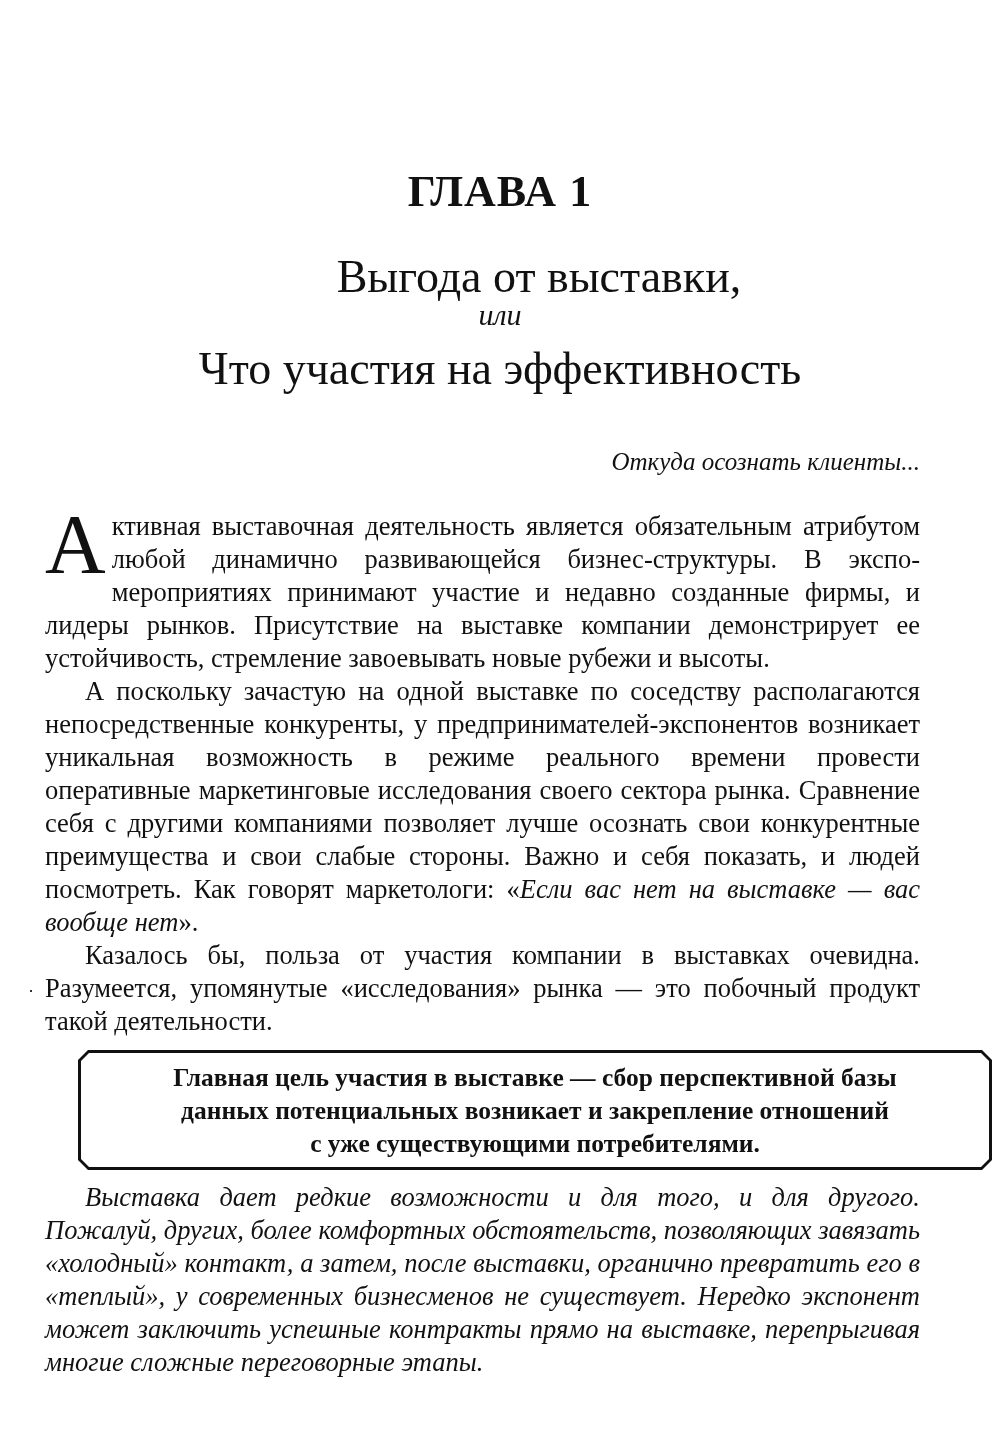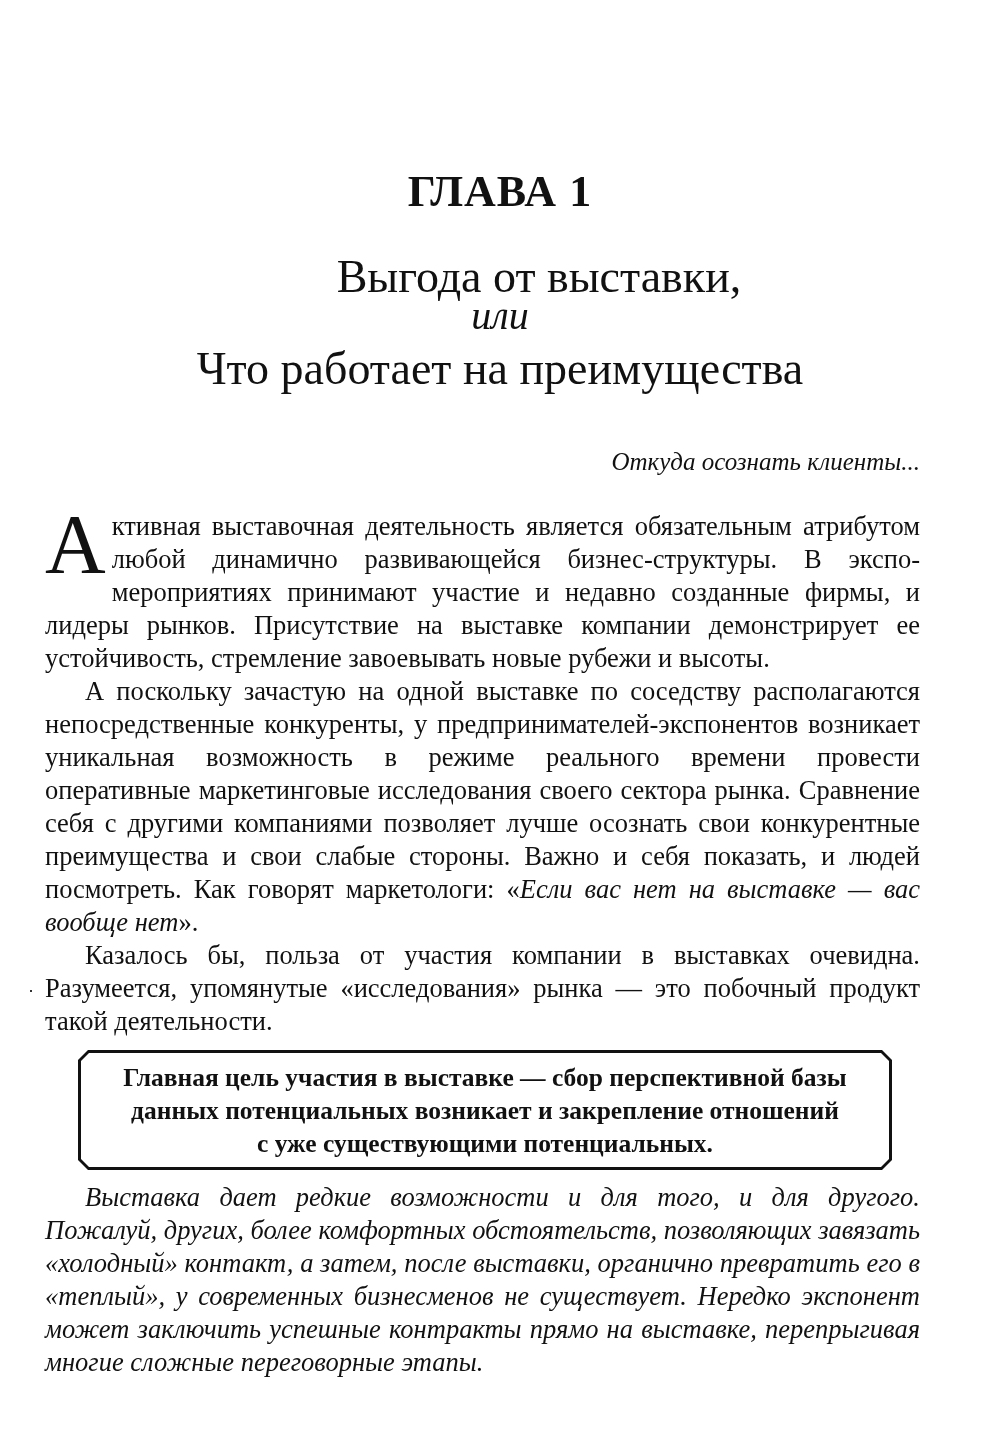--- a/index.html
+++ b/index.html
@@ -11,42 +11,42 @@
   .page { position: absolute; left: 0; top: 0; width: 1000px; height: 1431px; margin-top: 28px; }
   .chapter-label {
     position: absolute; left: 0; width: 1000px; top: 138px; text-align: center;
     font-family: "Liberation Serif", serif; font-weight: bold; font-size: 44px; letter-spacing: 1px;
   }
   .title-line {
     position: absolute; left: 0; width: 1000px; text-align: center;
     font-family: "Liberation Serif", serif; font-size: 46px;
   }
   .t1 { top: 222px; padding-left: 39px; }
-  .t2 { top: 264px; font-style: italic; font-size: 40px; }
+  .t2 { top: 270px; font-style: italic; font-size: 30px; }
   .t3 { top: 314px; }
   .epigraph {
     position: absolute; right: 80px; top: 420px;
     font-family: "Liberation Serif", serif; font-style: italic; font-size: 25px;
   }
   .body-text {
     position: absolute; left: 45px; width: 875px;
     font-family: "Liberation Serif", serif; font-size: 26.5px; line-height: 33px;
     text-align: justify;
   }
   .body-text p { margin: 0; text-indent: 40px; }
   .body-text p.first { text-indent: 0; }
   .dropcap {
     float: left; font-size: 84px; line-height: 66px; margin: 2px 6px 0 0;
     font-family: "Liberation Serif", serif;
   }
   .em { font-style: italic; }
   .block1 { top: 482px; }
   .block2 { top: 1153px; font-style: italic; }
   .callout {
-    position: absolute; left: 78px; top: 1022px; width: 814px; height: 120px;
+    position: absolute; left: 78px; top: 1022px; width: 914px; height: 120px;
     background: #111;
     clip-path: polygon(10px 0, calc(100% - 10px) 0, 100% 10px, 100% calc(100% - 10px), calc(100% - 10px) 100%, 10px 100%, 0 calc(100% - 10px), 0 10px);
   }
   .callout-inner {
     position: absolute; left: 3px; top: 3px; right: 3px; bottom: 3px; background: #fff;
     clip-path: polygon(8px 0, calc(100% - 8px) 0, 100% 8px, 100% calc(100% - 8px), calc(100% - 8px) 100%, 8px 100%, 0 calc(100% - 8px), 0 8px);
     display: flex; flex-direction: column; justify-content: center; align-items: center;
   }
   .callout-line {
     font-family: "Liberation Serif", serif; font-weight: bold; font-size: 25.5px;
@@ -55,37 +55,37 @@
   .stray-mark { position: absolute; left: 30px; top: 962px; width: 2px; height: 2px; background: #333; }
 </style>
 </head>
 <body>
 
 <div class="page">
 
   <div class="chapter-label">ГЛАВА 1</div>
   <div class="title-line t1">Выгода от выставки,</div>
   <div class="title-line t2">или</div>
-  <div class="title-line t3">Что работает на преимущества</div>
+  <div class="title-line t3">Что участия на эффективность</div>
 
   <div class="epigraph">Откуда осознать клиенты...</div>
 
   <div class="body-text block1">
     <p class="first"><span class="dropcap">А</span><span>ктивная выставочная деятельность является обязательным атрибутом любой динамично развивающейся бизнес-структуры. В экспо-мероприятиях принимают участие и недавно созданные фирмы, и лидеры рынков. Присутствие на выставке компании демонстрирует ее устойчивость, стремление завоевывать новые рубежи и высоты.</span></p>
     <p><span>А поскольку зачастую на одной выставке по соседству располагаются непосредственные конкуренты, у предпринимателей-экспонентов возникает уникальная возможность в режиме реального времени провести оперативные маркетинговые исследования своего сектора рынка. Сравнение себя с другими компаниями позволяет лучше осознать свои конкурентные преимущества и свои слабые стороны. Важно и себя показать, и людей посмотреть. Как говорят маркетологи: «</span><span class="em">Если вас нет на выставке — вас вообще нет</span><span>».</span></p>
     <p><span>Казалось бы, польза от участия компании в выставках очевидна. Разумеется, упомянутые «исследования» рынка — это побочный продукт такой деятельности.</span></p>
   </div>
 
   <div class="stray-mark"></div>
 
   <div class="callout">
     <div class="callout-inner">
       <div class="callout-line">Главная цель участия в выставке — сбор перспективной базы</div>
       <div class="callout-line">данных потенциальных возникает и закрепление отношений</div>
-      <div class="callout-line">с уже существующими потенциальных.</div>
+      <div class="callout-line">с уже существующими потребителями.</div>
     </div>
   </div>
 
   <div class="body-text block2">
     <p><span>Выставка дает редкие возможности и для того, и для другого. Пожалуй, других, более комфортных обстоятельств, позволяющих завязать «холодный» контакт, а затем, после выставки, органично превратить его в «теплый», у современных бизнесменов не существует. Нередко экспонент может заключить успешные контракты прямо на выставке, перепрыгивая многие сложные переговорные этапы.</span></p>
   </div>
 
 </div>
 
 </body></html>

